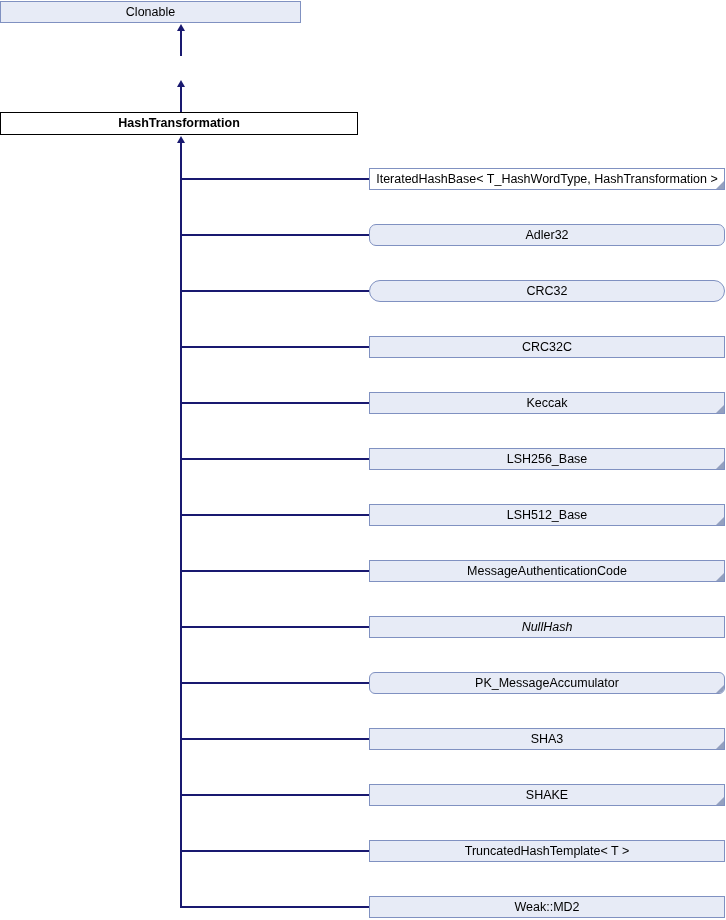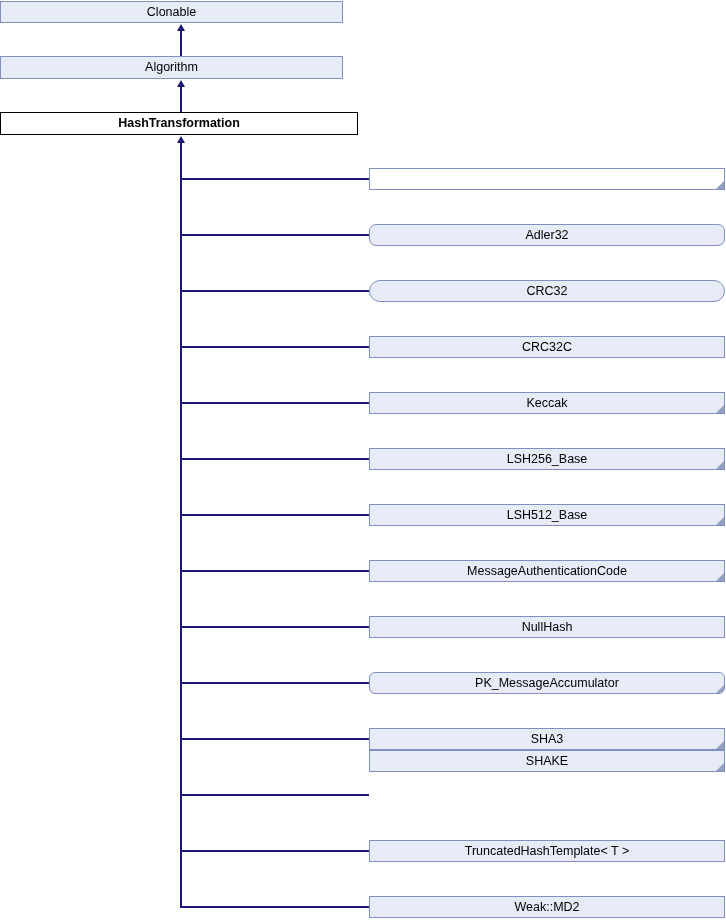--- a/index.html
+++ b/index.html
@@ -30,21 +30,21 @@
   }
   .node.white{background:#ffffff;}
   .node.current{background:#ffffff;border-color:#000000;}
   .node .lbl{
     font-size:12.5px;
     color:var(--text);
     white-space:nowrap;
     line-height:1;
     padding:0 2px;
   }
-  .node.chain{left:0;width:343px;}
+  .node.chain{left:0;width:301px;}
   .node.derived{left:369px;width:356px;height:22px;}
   .uparrow{position:absolute;left:177px;width:8px;}
   .uparrow .head{
     position:absolute;top:0;left:0;
     width:0;height:0;
     border-left:4px solid transparent;
     border-right:4px solid transparent;
     border-bottom:7px solid var(--arrow);
   }
   .uparrow .shaft{
@@ -70,41 +70,39 @@
 
   <div class="node tint chain" style="top:1px;height:22px;">
     <span class="lbl">Clonable</span>
   </div>
 
   <div class="uparrow" style="top:24px;height:32px;">
     <i class="head"></i>
     <i class="shaft"></i>
   </div>
 
-  <div class="node tint chain" style="top:56px;height:23px;">
-    <span class="lbl">Algorithm</span>
-  </div>
 
   <div class="uparrow" style="top:80px;height:32px;">
     <i class="head"></i>
     <i class="shaft"></i>
   </div>
 
   <div class="node current chain" style="top:112px;height:23px;width:358px;font-weight:bold;">
     <span class="lbl">HashTransformation</span>
   </div>
 
   <div class="uparrow" style="top:136px;height:772px;">
     <i class="head"></i>
     <i class="shaft"></i>
   </div>
 
   <div id="derived">
       <div class="branch" style="top: 178px;"></div>
       <div class="node derived white" style="top: 168px;">
+        <span class="lbl">IteratedHashBase&lt; T_HashWordType, HashTransformation &gt;</span>
         <i class="fold"></i>
       </div>
       <div class="branch" style="top: 234px;"></div>
       <div class="node derived tint" style="top: 224px; border-radius: 7px;">
         <span class="lbl">Adler32</span>
       </div>
       <div class="branch" style="top: 290px;"></div>
       <div class="node derived tint" style="top: 280px; border-radius: 11px;">
         <span class="lbl">CRC32</span>
       </div>
@@ -126,35 +124,35 @@
       <div class="node derived tint" style="top: 504px;">
         <span class="lbl">LSH512_Base</span>
         <i class="fold"></i>
       </div>
       <div class="branch" style="top: 570px;"></div>
       <div class="node derived tint" style="top: 560px;">
         <span class="lbl">MessageAuthenticationCode</span>
         <i class="fold"></i>
       </div>
       <div class="branch" style="top: 626px;"></div>
-      <div class="node derived tint" style="top: 616px;">
+      <div class="node derived tint" style="top: 616px; font-style: italic;">
         <span class="lbl">NullHash</span>
       </div>
       <div class="branch" style="top: 682px;"></div>
       <div class="node derived tint" style="top: 672px; border-radius: 6px;">
         <span class="lbl">PK_MessageAccumulator</span>
         <i class="fold"></i>
       </div>
       <div class="branch" style="top: 738px;"></div>
       <div class="node derived tint" style="top: 728px; text-align: right;">
         <span class="lbl">SHA3</span>
         <i class="fold"></i>
       </div>
       <div class="branch" style="top: 794px;"></div>
-      <div class="node derived tint" style="top: 750px;">
+      <div class="node derived tint" style="top: 784px;">
         <span class="lbl">SHAKE</span>
         <i class="fold"></i>
       </div>
       <div class="branch" style="top: 850px;"></div>
       <div class="node derived tint" style="top: 840px;">
         <span class="lbl">TruncatedHashTemplate&lt; T &gt;</span>
       </div>
       <div class="branch" style="top: 906px;"></div>
       <div class="node derived tint" style="top: 896px;">
         <span class="lbl">Weak::MD2</span>

